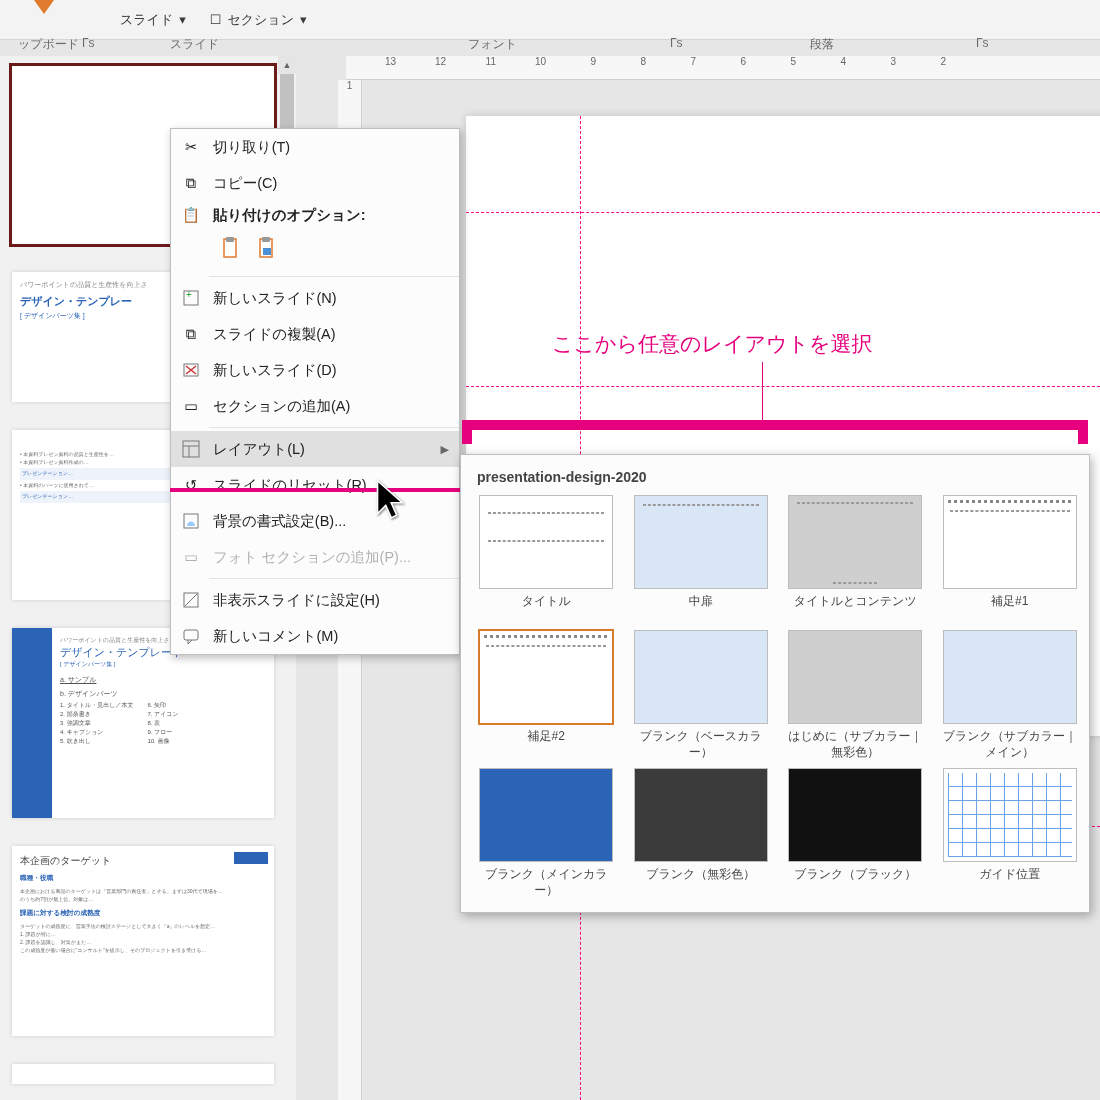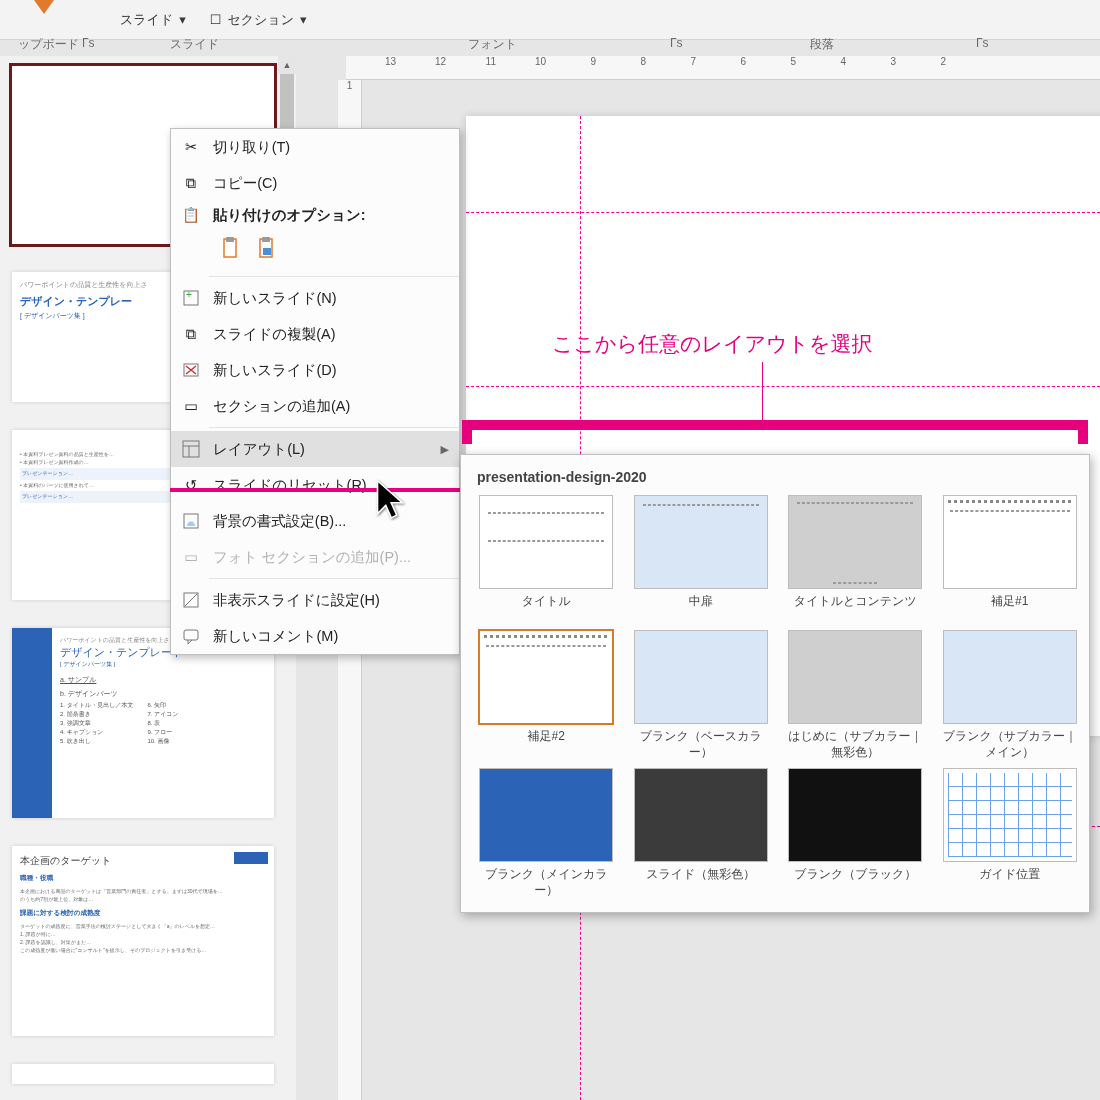--- a/index.html
+++ b/index.html
@@ -379,21 +379,21 @@
       <div class="lay-cell">
         <div class="lay-thumb">
           <div style="position:absolute;inset:0" class="th-main"></div>
         </div>
         <div class="lay-label">ブランク（メインカラー）</div>
       </div>
       <div class="lay-cell">
         <div class="lay-thumb">
           <div style="position:absolute;inset:0" class="th-ach"></div>
         </div>
-        <div class="lay-label">スライド（無彩色）</div>
+        <div class="lay-label">ブランク（無彩色）</div>
       </div>
       <div class="lay-cell">
         <div class="lay-thumb">
           <div style="position:absolute;inset:0" class="th-black"></div>
         </div>
         <div class="lay-label">ブランク（ブラック）</div>
       </div>
       <div class="lay-cell">
         <div class="lay-thumb">
           <div style="position:absolute;inset:0" class="th-guide"></div>

